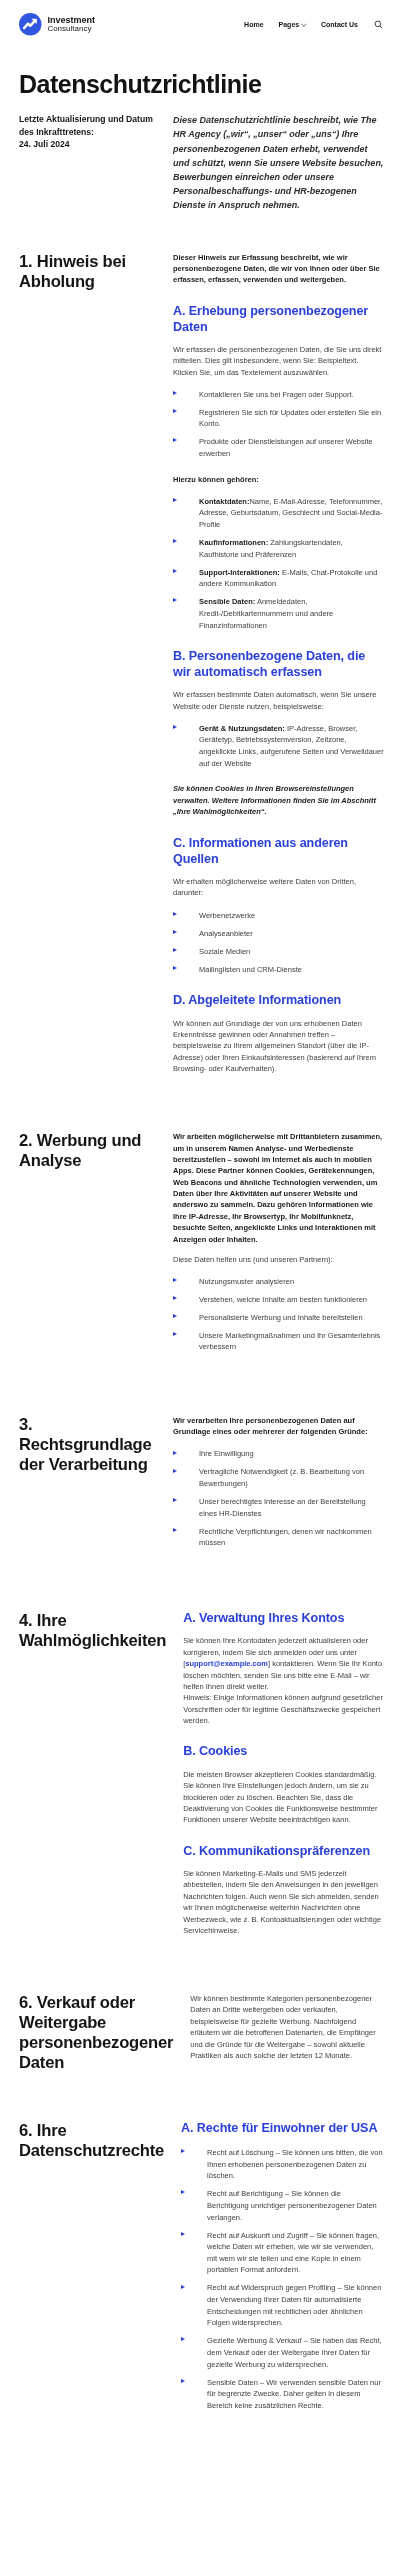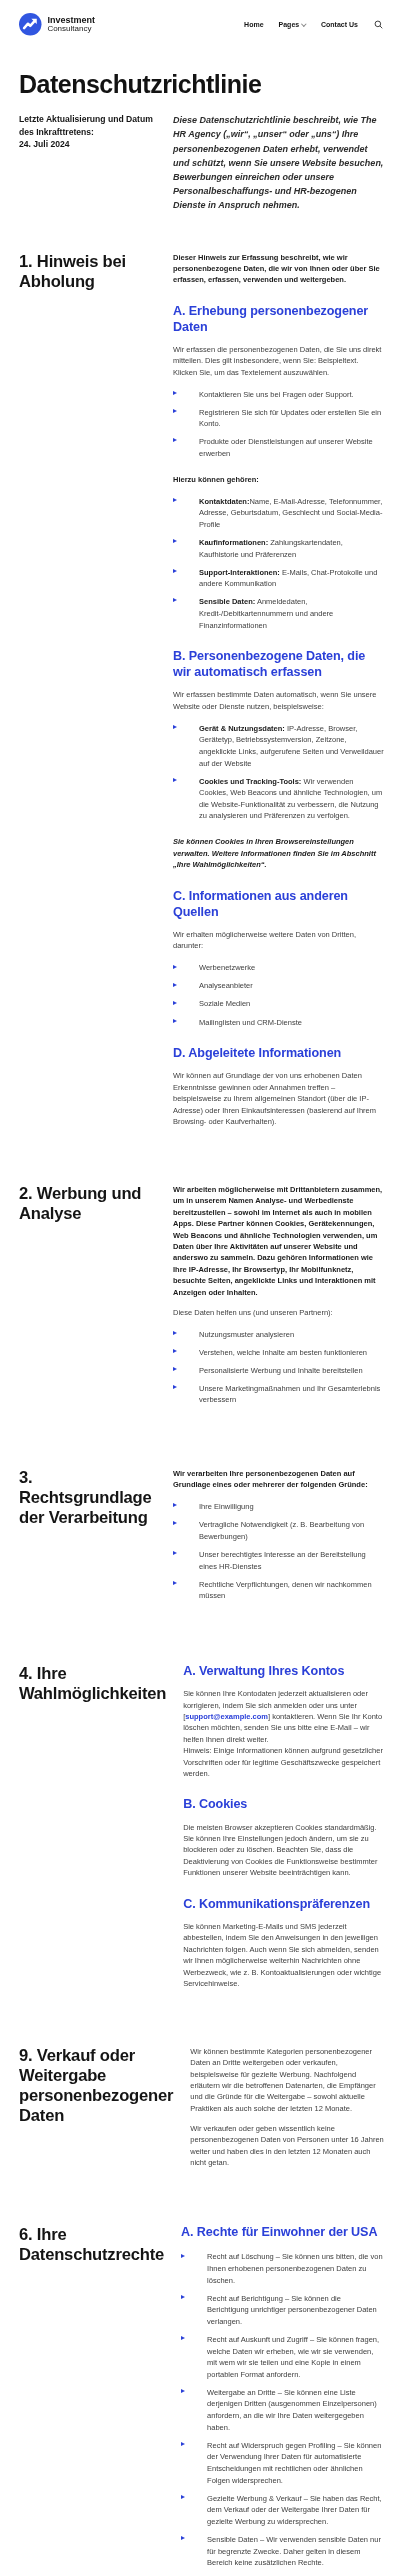--- a/index.html
+++ b/index.html
@@ -142,24 +142,20 @@
               <span class="btext"><b>Sensible Daten:</b> Anmeldedaten, Kredit-/Debitkartennummern und andere Finanzinformationen</span>
             </li>
           </ul>
           <h3 class="sub">B. Personenbezogene Daten, die wir automatisch erfassen</h3>
           <p class="para">Wir erfassen bestimmte Daten automatisch, wenn Sie unsere Website oder Dienste nutzen, beispielsweise:</p>
           <ul class="bullets">
             <li>
               <span class="tri"></span>
               <span class="btext"><b>Gerät &amp; Nutzungsdaten:</b> IP-Adresse, Browser, Gerätetyp, Betriebssystemversion, Zeitzone, angeklickte Links, aufgerufene Seiten und Verweildauer auf der Website</span>
             </li>
-            <li>
-              <span class="tri"></span>
-              <span class="btext"><b>Cookies und Tracking-Tools:</b> Wir verwenden Cookies, Web Beacons und ähnliche Technologien, um die Website-Funktionalität zu verbessern, die Nutzung zu analysieren und Präferenzen zu verfolgen.</span>
-            </li>
           </ul>
           <p class="bold-italic">Sie können Cookies in Ihren Browsereinstellungen verwalten. Weitere Informationen finden Sie im Abschnitt „Ihre Wahlmöglichkeiten“.</p>
           <h3 class="sub">C. Informationen aus anderen Quellen</h3>
           <p class="para">Wir erhalten möglicherweise weitere Daten von Dritten, darunter:</p>
           <ul class="bullets">
             <li>
               <span class="tri"></span>
               <span class="btext">Werbenetzwerke</span>
             </li>
             <li>
@@ -241,49 +237,44 @@
           <p class="para"><span>Sie können Ihre Kontodaten jederzeit aktualisieren oder korrigieren, indem Sie sich anmelden oder uns unter [</span><a class="inline-link">support@example.com</a><span>] kontaktieren. Wenn Sie Ihr Konto löschen möchten, senden Sie uns bitte eine E-Mail – wir helfen Ihnen direkt weiter.
 Hinweis: Einige Informationen können aufgrund gesetzlicher Vorschriften oder für legitime Geschäftszwecke gespeichert werden.</span></p>
           <h3 class="sub">B. Cookies</h3>
           <p class="para">Die meisten Browser akzeptieren Cookies standardmäßig. Sie können Ihre Einstellungen jedoch ändern, um sie zu blockieren oder zu löschen. Beachten Sie, dass die Deaktivierung von Cookies die Funktionsweise bestimmter Funktionen unserer Website beeinträchtigen kann.</p>
           <h3 class="sub">C. Kommunikationspräferenzen</h3>
           <p class="para">Sie können Marketing-E-Mails und SMS jederzeit abbestellen, indem Sie den Anweisungen in den jeweiligen Nachrichten folgen. Auch wenn Sie sich abmelden, senden wir Ihnen möglicherweise weiterhin Nachrichten ohne Werbezweck, wie z. B. Kontoaktualisierungen oder wichtige Servicehinweise.</p>
         </div>
       </section>
       <section class="row">
         <div class="row-left">
-          <h2 class="sec-title">9. Verkauf oder Weitergabe personenbezogener Daten</h2>
+          <h2 class="sec-title">6. Verkauf oder Weitergabe personenbezogener Daten</h2>
         </div>
         <div class="row-right sec-content">
           <p class="para">Wir können bestimmte Kategorien personenbezogener Daten an Dritte weitergeben oder verkaufen, beispielsweise für gezielte Werbung. Nachfolgend erläutern wir die betroffenen Datenarten, die Empfänger und die Gründe für die Weitergabe – sowohl aktuelle Praktiken als auch solche der letzten 12 Monate.</p>
-          <p class="para">Wir verkaufen oder geben wissentlich keine personenbezogenen Daten von Personen unter 16 Jahren weiter und haben dies in den letzten 12 Monaten auch nicht getan.</p>
         </div>
       </section>
       <section class="row">
         <div class="row-left">
           <h2 class="sec-title">6. Ihre Datenschutzrechte</h2>
         </div>
         <div class="row-right sec-content">
           <h3 class="sub">A. Rechte für Einwohner der USA</h3>
           <ul class="bullets">
             <li>
               <span class="tri"></span>
               <span class="btext">Recht auf Löschung – Sie können uns bitten, die von Ihnen erhobenen personenbezogenen Daten zu löschen.</span>
             </li>
             <li>
               <span class="tri"></span>
               <span class="btext">Recht auf Berichtigung – Sie können die Berichtigung unrichtiger personenbezogener Daten verlangen.</span>
             </li>
             <li>
               <span class="tri"></span>
               <span class="btext">Recht auf Auskunft und Zugriff – Sie können fragen, welche Daten wir erheben, wie wir sie verwenden, mit wem wir sie teilen und eine Kopie in einem portablen Format anfordern.</span>
-            </li>
-            <li>
-              <span class="tri"></span>
-              <span class="btext">Weitergabe an Dritte – Sie können eine Liste derjenigen Dritten (ausgenommen Einzelpersonen) anfordern, an die wir Ihre Daten weitergegeben haben.</span>
             </li>
             <li>
               <span class="tri"></span>
               <span class="btext">Recht auf Widerspruch gegen Profiling – Sie können der Verwendung Ihrer Daten für automatisierte Entscheidungen mit rechtlichen oder ähnlichen Folgen widersprechen.</span>
             </li>
             <li>
               <span class="tri"></span>
               <span class="btext">Gezielte Werbung &amp; Verkauf – Sie haben das Recht, dem Verkauf oder der Weitergabe Ihrer Daten für gezielte Werbung zu widersprechen.</span>
             </li>
             <li>

